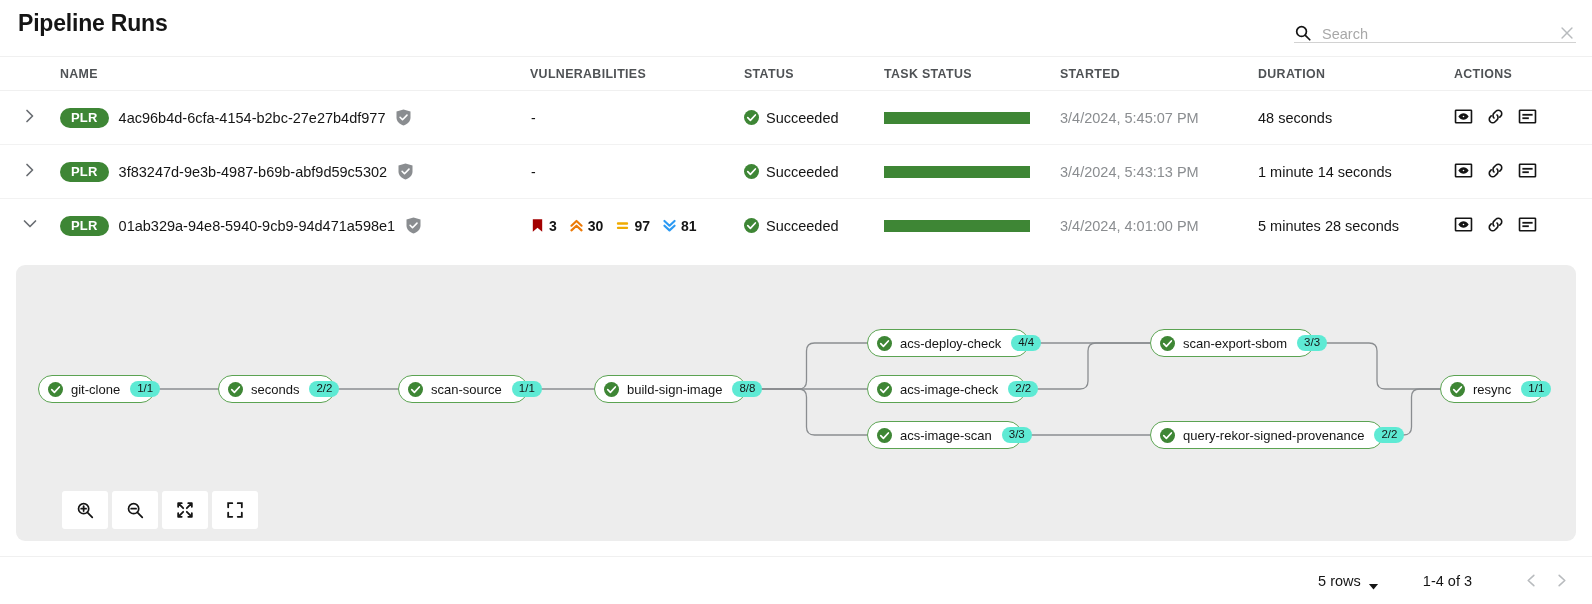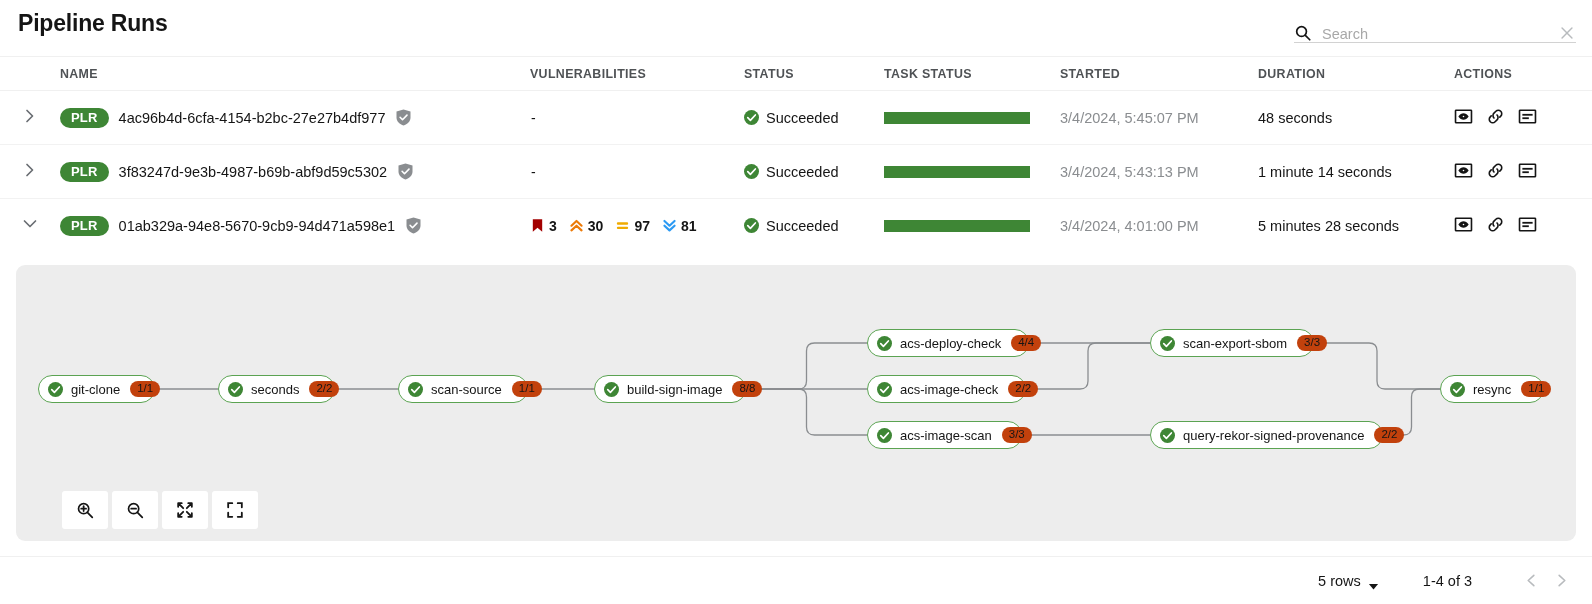--- a/index.html
+++ b/index.html
@@ -148,21 +148,21 @@
     border: 1px solid #5ba352;
     border-radius: 16px;
     padding: 0 11px 0 9px;
     font-size: 13px;
     color: #151515;
     white-space: nowrap;
     cursor: pointer;
   }
   .gnode .nlabel { font-size: 13px; color: #151515; }
   .gnode .ncount {
-    background: #c2410c;
+    background: #5eead4;
     color: #151515;
     border-radius: 9px;
     font-size: 11.5px;
     padding: 2px 7px 2px 7px;
     line-height: 1;
     margin-left: 2px;
   }
   .gnode .gok { width: 15px; height: 15px; flex: 0 0 15px; }
 
   .graph-tools {
@@ -348,21 +348,21 @@
           </div>
         </td>
       </tr>
       <tr class="last-row">
         <td class="col-toggle toggle-cell"><span class="chev"><svg viewBox="0 0 16 16" width="16" height="16" fill="none" stroke="#6a6e73" stroke-width="1.7" stroke-linecap="round" stroke-linejoin="round">
               <path d="M2.5 5 L8 10.5 L13.5 5"></path>
             </svg></span></td>
         <td class="col-name">
           <div class="name-cell">
             <span class="plr-badge">PLR</span>
-            <span class="run-name">01ab329a-94e8-5670-9cb9-94d471a598e1</span>
+            <span class="run-name">01ab329a-94e8-5940-9cb9-94d471a598e1</span>
             <span class="shield-icon"><svg viewBox="0 0 16 17" width="17" height="17">
                 <path d="M8 0.6 L15 2.6 L15 8.4 C15 12.2 11.8 15.2 8 16.4 C4.2 15.2 1 12.2 1 8.4 L1 2.6 Z" fill="#8A8D90"></path>
                 <path d="M4.6 8.3 L7 10.7 L11.5 6.1" fill="none" stroke="#fff" stroke-width="1.6" stroke-linecap="round" stroke-linejoin="round"></path>
               </svg></span>
           </div>
         </td>
         <td class="col-vuln">
           <div class="vuln-group">
             <span class="vuln-item">
               <span>

